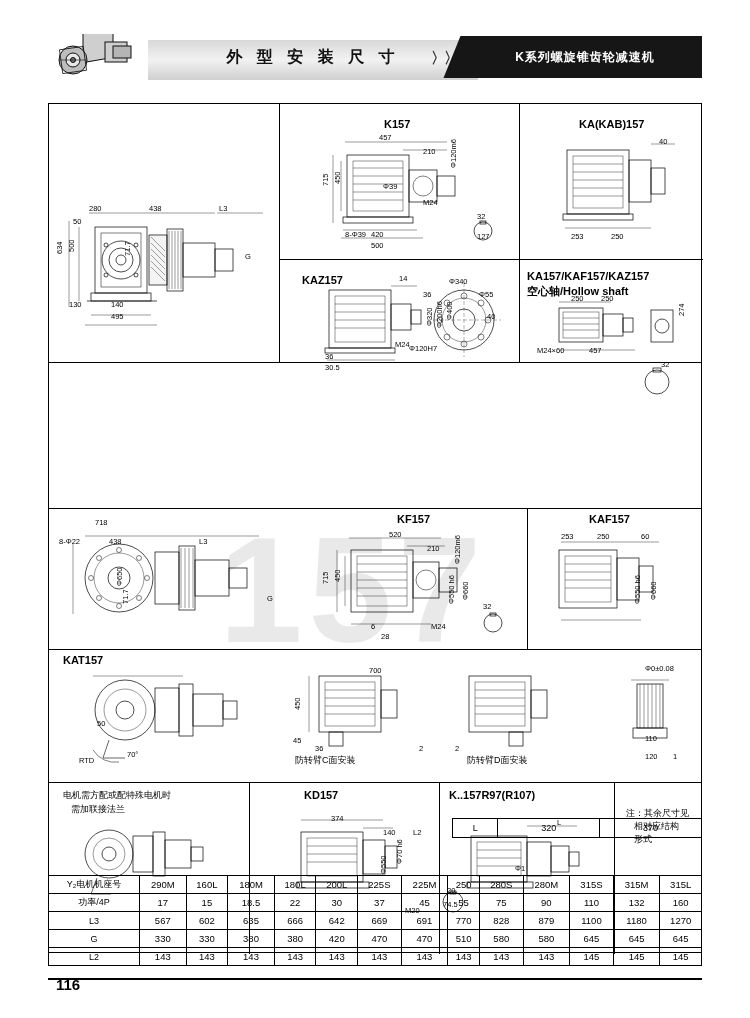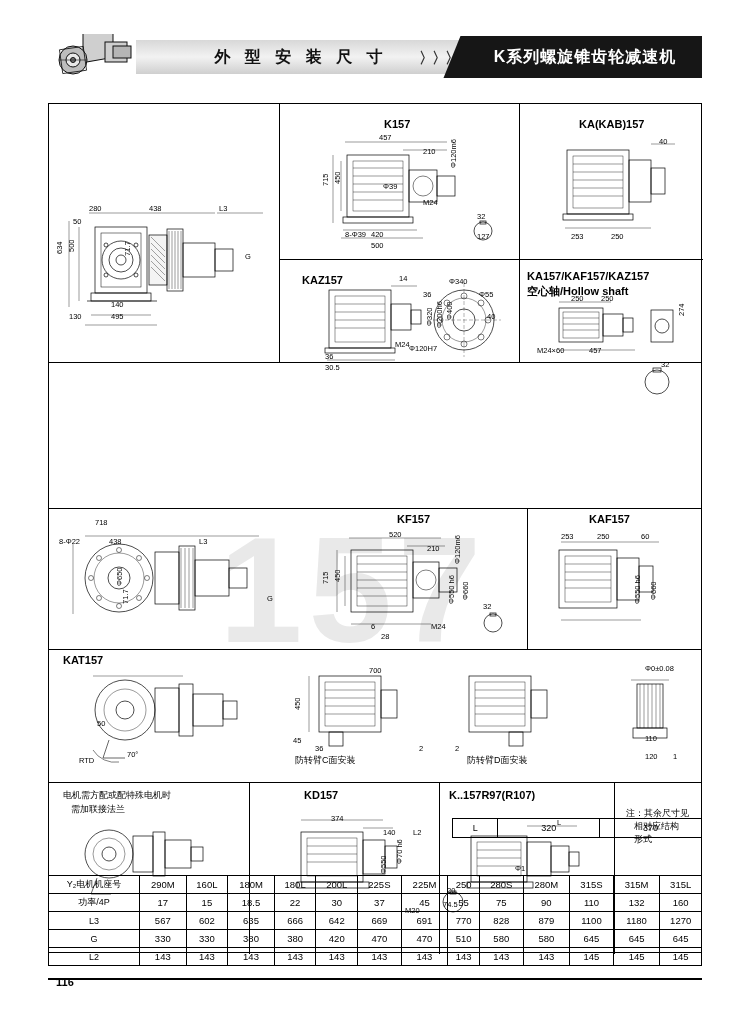--- a/index.html
+++ b/index.html
@@ -7,29 +7,29 @@
     width:750px;height:1018px;background:#ffffff;
     font-family:"Liberation Sans", sans-serif;
     color:#000; position:relative; overflow:hidden;
   }
   .page{position:relative;width:750px;height:1018px;}
 
   
   .header{position:absolute;left:48px;top:34px;width:654px;height:48px;}
   .logo{position:absolute;left:5px;top:0px;width:86px;height:46px;}
   .logo svg{display:block;}
-  .hdr-bar{position:absolute;left:88px;top:6px;width:330px;height:34px;
+  .hdr-bar{position:absolute;left:100px;top:6px;width:330px;height:40px;
     background:linear-gradient(to bottom,#d8d8d8,#f2f2f2,#cfcfcf);}
   .hdr-bar-txt{position:absolute;left:0;top:0;width:330px;height:34px;
     display:flex;align-items:center;justify-content:center;
     font-size:16px;font-weight:bold;letter-spacing:5px;color:#111;}
   .chev{position:absolute;right:8px;top:9px;font-size:15px;font-weight:bold;color:#333;letter-spacing:-2px;}
   .hdr-right{position:absolute;left:420px;top:2px;width:234px;height:42px;
     background:#161616;color:#fff;display:flex;align-items:center;justify-content:center;
-    font-size:16px;font-weight:bold;letter-spacing:1px;}
+    font-size:12px;font-weight:bold;letter-spacing:1px;}
   .hdr-right-skew{position:absolute;left:404px;top:2px;width:36px;height:42px;background:#161616;
      transform:skewX(-22deg);}
 
   
   .frame{position:absolute;left:48px;top:103px;width:654px;height:850px;
     border:1px solid #000;box-sizing:border-box;}
   .hline{position:absolute;left:0;width:100%;height:0;border-top:1px solid #000;}
   .vline{position:absolute;top:0;height:100%;width:0;border-left:1px solid #000;}
 
   .cap{position:absolute;font-size:11px;font-weight:bold;color:#000;white-space:nowrap;}
@@ -45,21 +45,21 @@
   .dwg svg{display:block;}
 
   
   .tbl{position:absolute;left:48px;top:875px;width:654px;border-collapse:collapse;}
   .tbl td{border:1px solid #000;font-size:9.5px;text-align:center;height:17px;padding:0;}
   .tbl td.lbl{font-size:9px;}
   .subtbl{position:absolute;left:452px;top:818px;width:250px;border-collapse:collapse;}
   .subtbl td{border:1px solid #000;font-size:9px;text-align:center;height:16px;}
 
   .footnote{position:absolute;left:52px;top:958px;font-size:8.5px;color:#000;}
-  .pagenum{position:absolute;left:56px;top:976px;font-size:11px;font-weight:bold;}
+  .pagenum{position:absolute;left:56px;top:976px;font-size:15px;font-weight:bold;}
   .botline{position:absolute;left:48px;top:978px;width:654px;height:0;border-top:2px solid #000;}
 </style>
 </head>
 <body>
 
 <div class="page">
 
   <div class="header">
     <div class="logo">
       <svg width="86" height="46" viewBox="0 0 86 46">
@@ -177,21 +177,21 @@
     </div>
     <div class="cap-xs" style="left:40px;top:100px">280</div>
     <div class="cap-xs" style="left:100px;top:100px">438</div>
     <div class="cap-xs" style="left:170px;top:100px">L3</div>
     <div class="cap-xs" style="left:24px;top:113px">50</div>
     <div class="cap-xs" style="left:6px;top:150px;transform:rotate(-90deg);transform-origin:left top">634</div>
     <div class="cap-xs" style="left:18px;top:148px;transform:rotate(-90deg);transform-origin:left top">500</div>
     <div class="cap-xs" style="left:74px;top:152px;transform:rotate(-90deg);transform-origin:left top">71.7</div>
     <div class="cap-xs" style="left:100px;top:178px;transform:rotate(-90deg);transform-origin:left top">Φ550 h6</div>
     <div class="cap-xs" style="left:196px;top:148px">G</div>
-    <div class="cap-xs" style="left:20px;top:208px">130</div>
+    <div class="cap-xs" style="left:20px;top:196px">130</div>
     <div class="cap-xs" style="left:62px;top:196px">140</div>
     <div class="cap-xs" style="left:62px;top:208px">495</div>
 
     <div class="dwg" style="left:258px;top:26px">
       <svg width="200" height="120" viewBox="0 0 200 120">
         <g stroke="#000" fill="none" stroke-width="0.7">
           <rect x="40" y="25" width="62" height="62"></rect>
           <rect x="46" y="31" width="50" height="50" stroke-width="0.4"></rect>
           <g stroke-width="0.4">
             <line x1="46" y1="38" x2="96" y2="38"></line>

